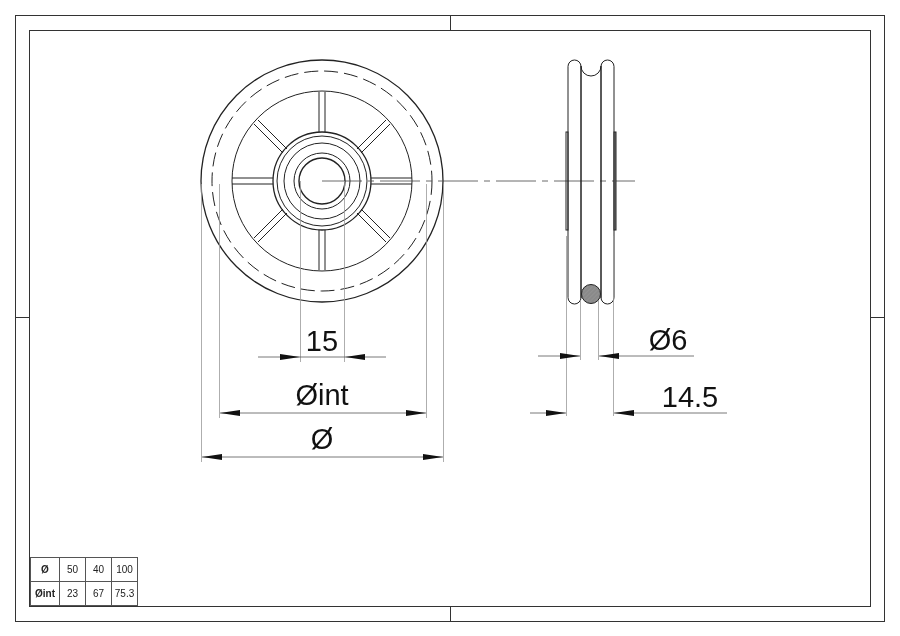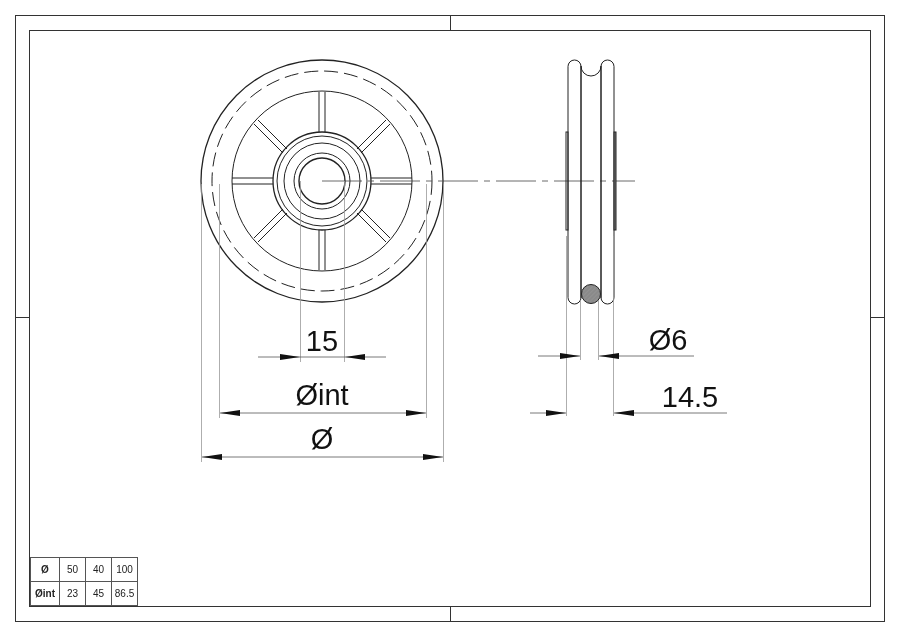--- a/index.html
+++ b/index.html
@@ -118,17 +118,17 @@
   <tbody>
       <tr>
     <td class="hd">Ø</td>
     <td>50</td>
     <td>40</td>
     <td>100</td>
   </tr>
   <tr>
     <td class="hd">Øint</td>
     <td>23</td>
-    <td>45</td>
-    <td>86.5</td>
+    <td>67</td>
+    <td>75.3</td>
   </tr>
 </tbody>
   </table>
 
 </body></html>

